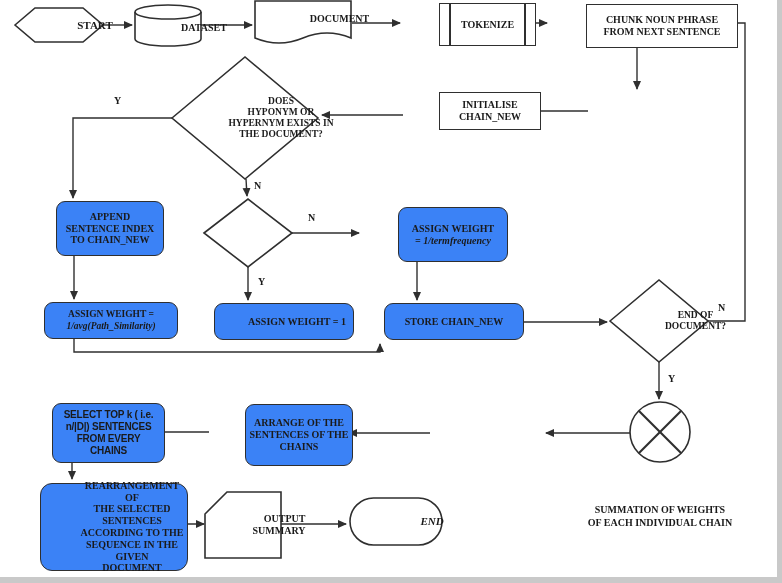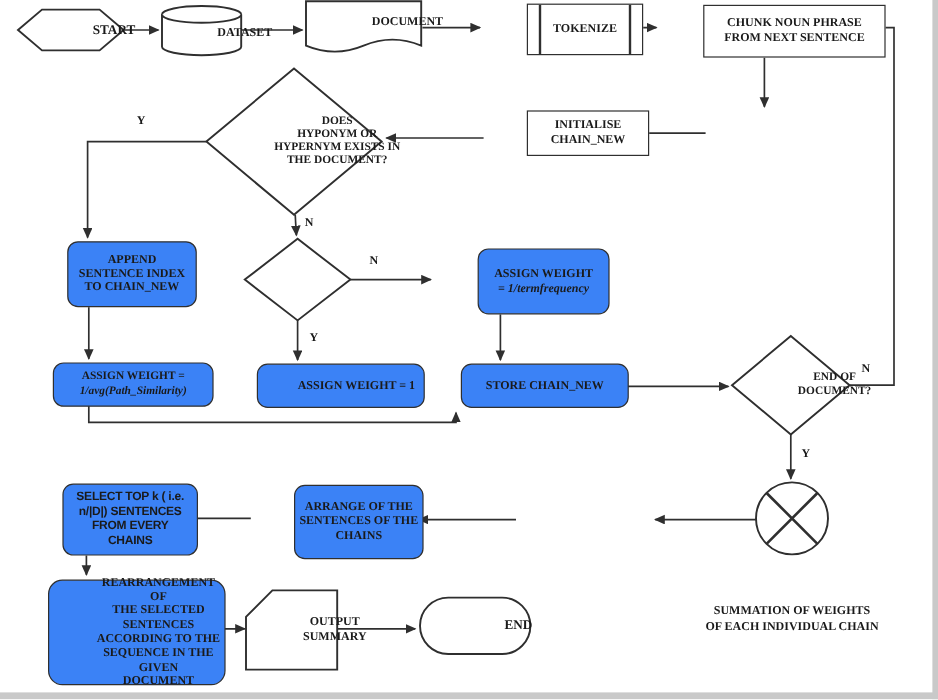--- a/index.html
+++ b/index.html
@@ -169,26 +169,26 @@
 
   <div class="node round" style="left:4px;top:483px;width:148px;height:88px;border-radius:12px;padding-left:36px;">
     <span>REARRANGEMENT OF
 THE SELECTED
 SENTENCES
 ACCORDING TO THE
 SEQUENCE IN THE GIVEN
 DOCUMENT</span>
   </div>
 
-  <div class="node noborder" style="left:205px;top:492px;width:76px;height:66px;">
+  <div class="node noborder" style="left:205px;top:492px;width:76px;height:66px;text-align:right;">
     <span>OUTPUT
 SUMMARY</span>
   </div>
 
-  <div class="node noborder" style="left:350px;top:497px;width:92px;height:48px;font-size:11px;">
+  <div class="node noborder" style="left:350px;top:497px;width:92px;height:48px;font-size:11px;font-style:italic;">
     <span>END</span>
   </div>
 
   <div class="elabel" style="left:114px;top:95px;">Y</div>
   <div class="elabel" style="left:254px;top:180px;">N</div>
   <div class="elabel" style="left:308px;top:212px;">N</div>
   <div class="elabel" style="left:258px;top:276px;">Y</div>
   <div class="elabel" style="left:718px;top:302px;">N</div>
   <div class="elabel" style="left:668px;top:373px;">Y</div>
 

